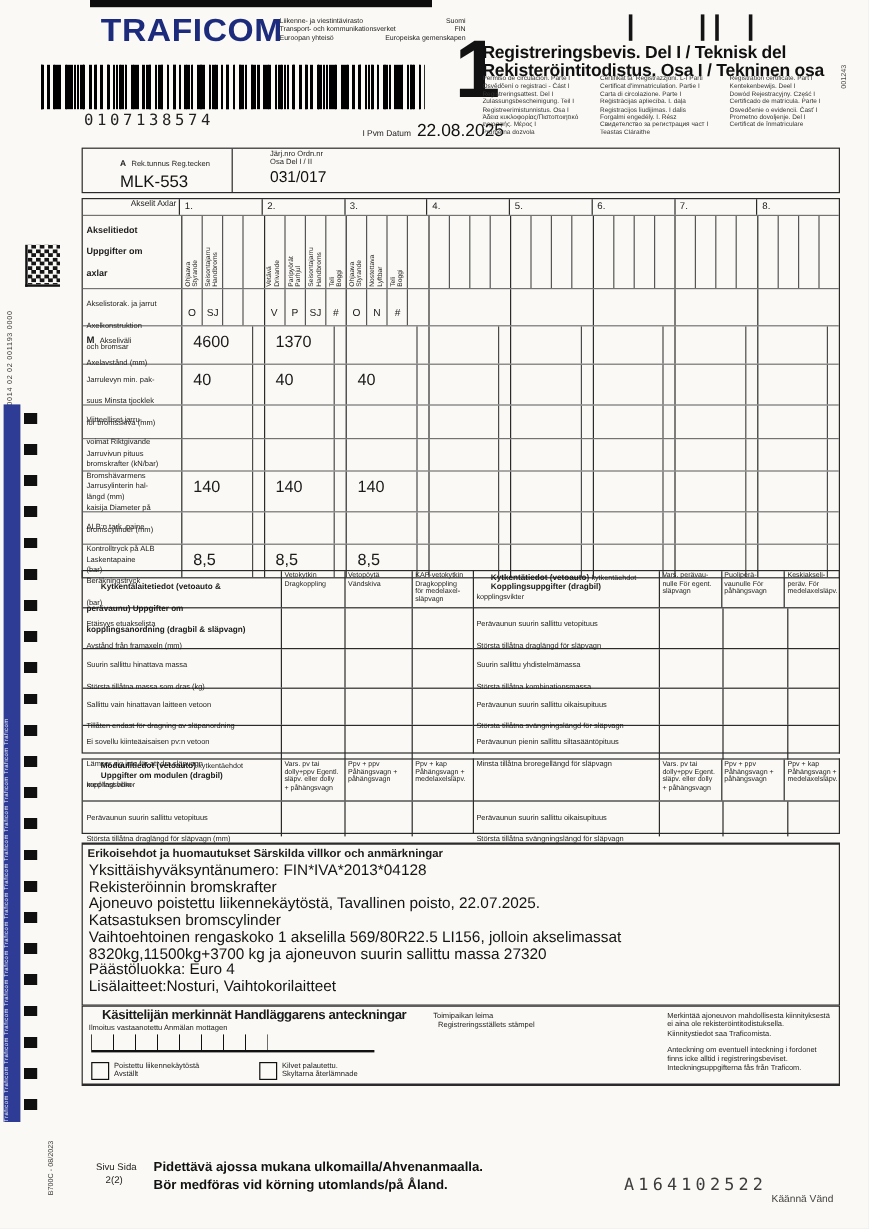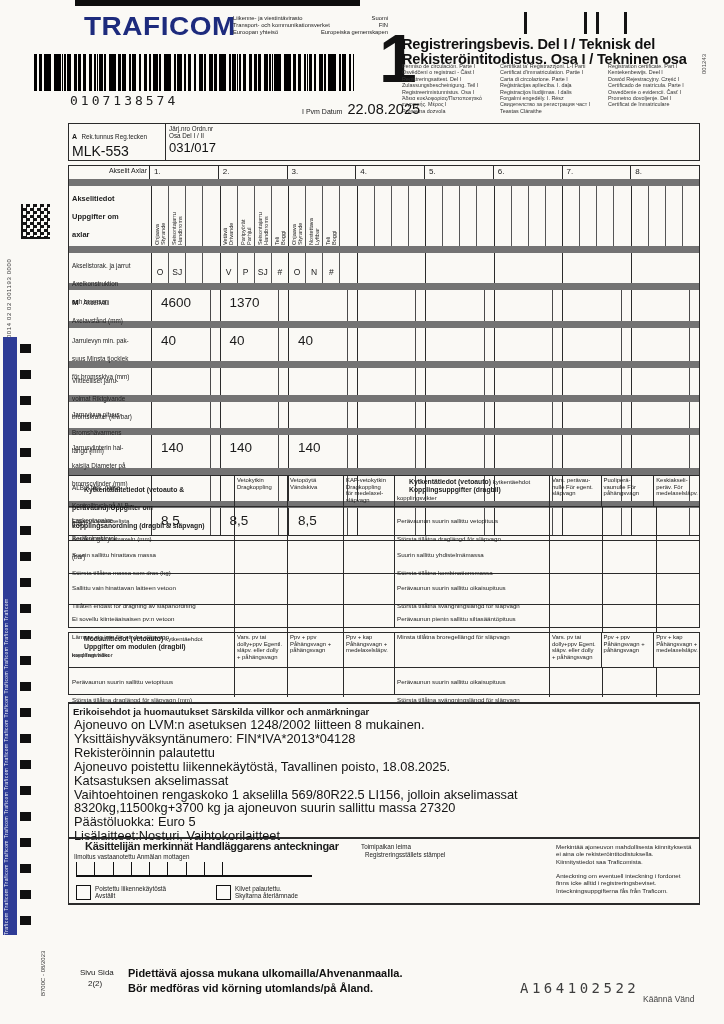--- a/index.html
+++ b/index.html
@@ -35,30 +35,30 @@
   .barcode{left:34px;top:54px;width:320px;height:37px;background-color:#faf9f5;
     background-image:
       repeating-linear-gradient(90deg,#000 0 2px,transparent 2px 5px),
       repeating-linear-gradient(90deg,#000 0 1px,transparent 1px 7px),
       repeating-linear-gradient(90deg,#000 0 3px,transparent 3px 11px);}
   .bcnum{left:70px;top:93px;font-size:13px;letter-spacing:3px;font-family:"DejaVu Sans Mono",monospace;color:#222;}
   .dateline{left:302px;top:101px;display:flex;align-items:baseline;gap:5px;}
   .datelabel{font-size:7px;color:#222;} .dateval{font-size:14.5px;color:#111;}
   
   .box{border:1px solid #2b2b2b;box-sizing:border-box;}
-  .cell{box-sizing:border-box;}
+  .cell{box-sizing:border-box;margin-left:28px;}
   .k{font-weight:bold;font-size:7px;} .lab{font-size:6.3px;line-height:7.4px;color:#222;}
   .val{font-size:14px;color:#111;}
   
   .idrow{left:68px;top:123px;width:632px;height:38px;display:flex;}
   .idrow>div{border-right:1px solid #2b2b2b;padding:1px 3px;}
   .idrow>div:last-child{border-right:none;}
   
   .axle{left:68px;top:165px;width:632px;}
-  .arow{display:flex;border-top:7px solid #737373;}
+  .arow{display:flex;border-top:1px solid #737373;}
   .arow:first-child{border-top:none;}
   .alabel{width:78px;flex:none;border-right:1px solid #2b2b2b;padding:1px 1px 0 3px;}
   .acol{flex:1;border-right:1px solid #2b2b2b;position:relative;}
   .acol:last-child{border-right:none;}
   .subwrap{display:flex;height:100%;}
   .sub{flex:1;border-left:1px solid #565656;overflow:hidden;display:flex;justify-content:center;}
   .sub:first-child{border-left:none;}
   .vhead{font-size:5.6px;line-height:6.1px;padding-top:1px;color:#222;}
   .letter{font-size:8.5px;align-items:flex-end;padding-bottom:6px;}
   .vc{font-size:13.5px;padding:5px 0 0 9px;box-sizing:border-box;
@@ -577,28 +577,27 @@
       <div class="lc" style="width:150px"><span class="rlab pl">Perävaunun suurin sallittu oikaisupituus
 Största tillåtna svängningslängd för släpvagn</span></div>
       <div class="dc" style="width:52px"></div>
       <div class="dc" style="width:53px"></div>
       <div class="dc" style="flex:1"></div>
     </div>
   </div>
 
   <div class="abs box special">
     <div class="b sptitle">Erikoisehdot ja huomautukset Särskilda villkor och anmärkningar</div>
-    <div class="spline">Ajoneuvo on LVM:n asetuksen 1248/2002 liitteen 8 mukainen.</div>
     <div class="spline">Yksittäishyväksyntänumero: FIN*IVA*2013*04128</div>
-    <div class="spline">Rekisteröinnin palautettu</div>
-    <div class="spline">Ajoneuvo poistettu liikennekäytöstä, Tavallinen poisto, 18.08.2025.</div>
-    <div class="spline">Katsastuksen akselimassat</div>
+    <div class="spline">Rekisteröinnin bromskrafter</div>
+    <div class="spline">Ajoneuvo poistettu liikennekäytöstä, Tavallinen poisto, 22.07.2025.</div>
+    <div class="spline">Katsastuksen bromscylinder</div>
     <div class="spline">Vaihtoehtoinen rengaskoko 1 akselilla 569/80R22.5 LI156, jolloin akselimassat</div>
     <div class="spline">8320kg,11500kg+3700 kg ja ajoneuvon suurin sallittu massa 27320</div>
-    <div class="spline">Päästöluokka: Euro 5</div>
+    <div class="spline">Päästöluokka: Euro 4</div>
     <div class="spline">Lisälaitteet:Nosturi, Vaihtokorilaitteet</div>
   </div>
 
   <div class="abs box handler">
     <div class="abs b htitle">Käsittelijän merkinnät Handläggarens anteckningar</div>
     <div class="abs stamp" style="left:292px;top:4px">Toimipaikan leima</div>
     <div class="abs stamp" style="left:296px;top:12px">Registreringsställets stämpel</div>
     <div class="abs received">Ilmoitus vastaanotettu Anmälan mottagen</div>
     <div class="abs comb">
         <div class="ticks"></div>

